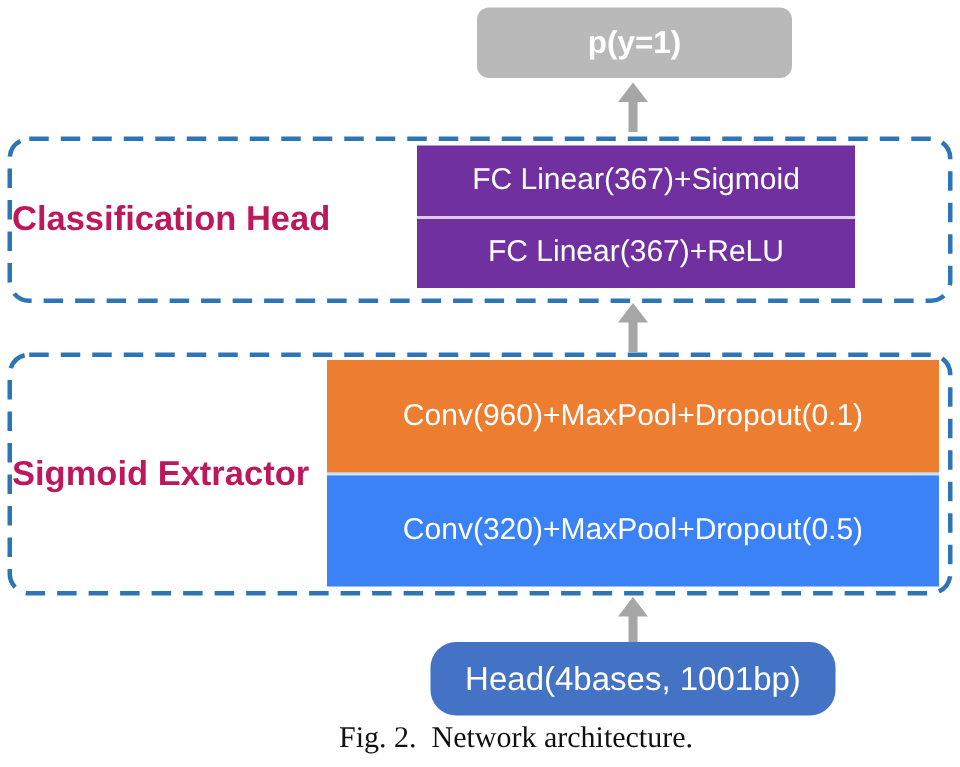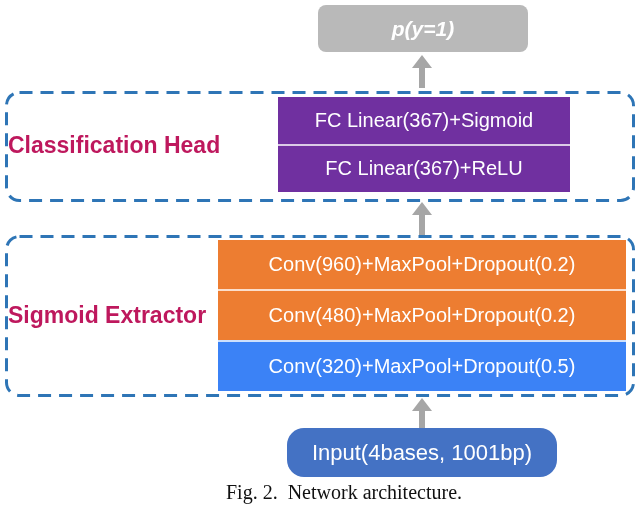--- a/index.html
+++ b/index.html
@@ -15,21 +15,21 @@
 
   
   #border-layer { position: absolute; left: 0; top: 0; width: 640px; height: 511px; }
   .group-border { fill: none; stroke-width: 3; }
 
   
   .output-box {
     left: 318px; top: 5px; width: 210px; height: 47px;
     border-radius: 8px;
     display: flex; align-items: center; justify-content: center;
-    color: #ffffff; font-size: 21px; font-weight: bold; font-style: italic;
+    color: #ffffff; font-size: 21px; font-weight: bold; 
   }
 
   
   .arrow { display: block; }
 
   
   .section-label {
     color: #be185d; font-weight: bold; font-size: 23px; white-space: nowrap;
   }
   .ch-label { left: 8px; top: 132px; }
@@ -98,34 +98,31 @@
 
   <svg class="abs arrow" style="left: 409px; top: 202px; color: rgb(166, 166, 166);" width="26" height="33" viewBox="0 0 26 33" preserveAspectRatio="none">
     <polygon points="13,0 23,13 3,13" fill="currentColor"></polygon>
     <rect x="10" y="11" width="6" height="22" fill="currentColor"></rect>
   </svg>
 
   <div class="abs section-label fe-label">Sigmoid Extractor</div>
 
   <div class="abs layer-stack conv-stack">
     <div class="layer-row" style="background-color: rgb(237, 125, 49);">
-      <span>Conv(960)+MaxPool+Dropout(0.2)</span>
-    </div>
-    <div class="layer-row" style="background-color: rgb(237, 125, 49);">
-      <span>Conv(480)+MaxPool+Dropout(0.2)</span>
+      <span>Conv(960)+MaxPool+Dropout(0.1)</span>
     </div>
     <div class="layer-row" style="background-color: #3b82f6;">
       <span>Conv(320)+MaxPool+Dropout(0.5)</span>
     </div>
   </div>
 
   <svg class="abs arrow" style="left: 409px; top: 398px; color: rgb(166, 166, 166);" width="26" height="31" viewBox="0 0 26 31" preserveAspectRatio="none">
     <polygon points="13,0 23,13 3,13" fill="currentColor"></polygon>
     <rect x="10" y="11" width="6" height="20" fill="currentColor"></rect>
   </svg>
 
   <div class="abs input-box" style="background-color: rgb(68, 114, 196);">
-    <span>Input(4bases, 1001bp)</span>
+    <span>Head(4bases, 1001bp)</span>
   </div>
 
   <div class="abs caption">Fig. 2.  Network architecture.</div>
 
 </div>
 
 </body></html>

